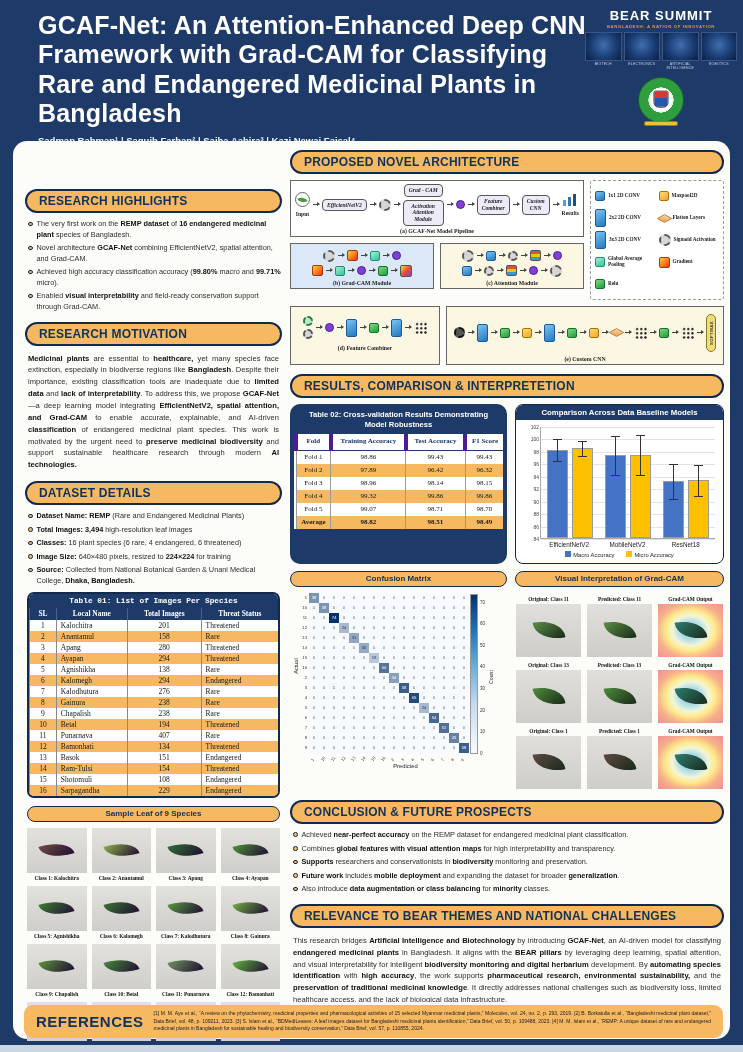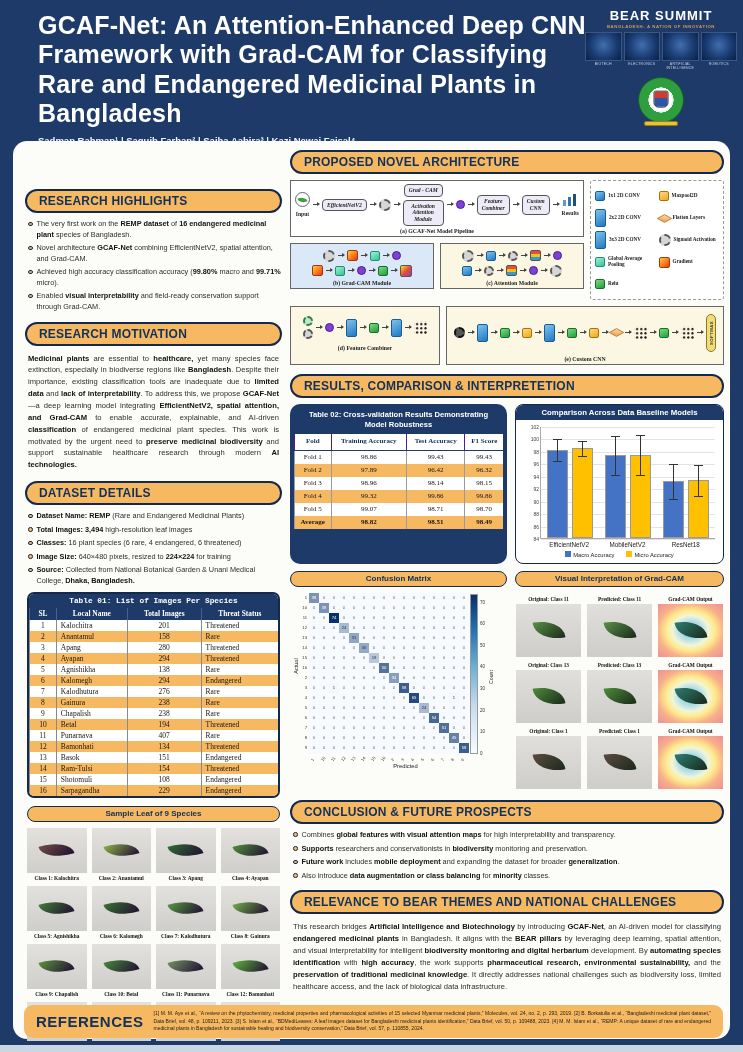--- a/index.html
+++ b/index.html
@@ -99,21 +99,21 @@
   .legend { width:134px; border:1.5px dashed #9a9a9a; border-radius:3px; background:#fff; padding:6px 4px;
             display:grid; grid-auto-flow:column; grid-template-rows:repeat(5,1fr); grid-template-columns:1fr 1fr; gap:4px 3px; }
   .lg-item { display:flex; align-items:center; gap:3px; font-family:"Liberation Serif",serif; font-weight:bold; font-size:5.2px; color:#1c1c1c; line-height:1.15; }
   .arch-bottom { display:flex; gap:6px; margin-top:6px; }
 
   
   .results-row { display:flex; gap:8px; align-items:stretch; }
   .t2-card { width:217px; background:#1d3a68; border-radius:10px; padding:4px 4px 6px; flex:none; }
   .t2-title { color:#fff; font-weight:bold; font-size:7.6px; text-align:center; padding:2px 6px 4px; line-height:1.35; }
   .t2-card table { width:100%; border-collapse:collapse; background:#fff; font-family:"Liberation Serif",serif; font-size:7px; }
-  .t2-card th { background:#fff; color:#10315c; font-size:7px; padding:3px 2px; border-left:1px solid #4c1d95; border-bottom:1.5px solid #1d3a68; line-height:1.3; }
+  .t2-card th { background:#fff; color:#10315c; font-size:7px; padding:3px 2px; border-left:4px solid #4c1d95; border-bottom:1.5px solid #1d3a68; line-height:1.3; }
   .t2-card td { text-align:center; padding:2.5px 2px; border-left:1px solid #9a9a9a; color:#171717; }
   .t2-card tr.alt { background:#f6b860; }
   .t2-card tr.avg td { font-weight:bold; }
   .chart-card { flex:1; border:1.5px solid #13294d; border-radius:8px; overflow:hidden; background:#fff; display:flex; flex-direction:column; }
   .chart-title { background:#1d3a68; color:#fff; font-weight:bold; font-size:7.8px; text-align:center; padding:3px 4px; }
   .plot-outer { position:relative; margin:7px 8px 0 24px; }
   .plot { position:relative; height:112px; border-left:1px solid #aaa; border-bottom:1px solid #aaa; }
   .gridline { position:absolute; left:0; right:0; height:1px; background:#e3e3e3; }
   .ytick { position:absolute; right:100%; margin-right:2px; font-size:5px; color:#444; transform:translateY(-50%); }
   .bar { position:absolute; bottom:0; border:0.5px solid #9a9a9a; }
@@ -1107,20 +1107,24 @@
             <div class="gc-leaf" style="background: linear-gradient(150deg, rgb(46, 125, 114), rgb(26, 42, 26));"></div>
           </div>
         </div>
     </div>
   </div>
 
   <div class="pill">CONCLUSION &amp; FUTURE PROSPECTS</div>
   <div id="conclusion-list">
       <div class="bullet">
         <span class="dot"></span>
+        <span>Achieved <b>near-perfect accuracy</b> on the REMP dataset for endangered medicinal plant classification.</span>
+      </div>
+      <div class="bullet">
+        <span class="dot"></span>
         <span>Combines <b>global features with visual attention maps</b> for high interpretability and transparency.</span>
       </div>
       <div class="bullet">
         <span class="dot"></span>
         <span><b>Supports</b> researchers and conservationists in <b>biodiversity</b> monitoring and preservation.</span>
       </div>
       <div class="bullet">
         <span class="dot"></span>
         <span><b>Future work</b> includes <b>mobile deployment</b> and expanding the dataset for broader <b>generalization</b>.</span>
       </div>

